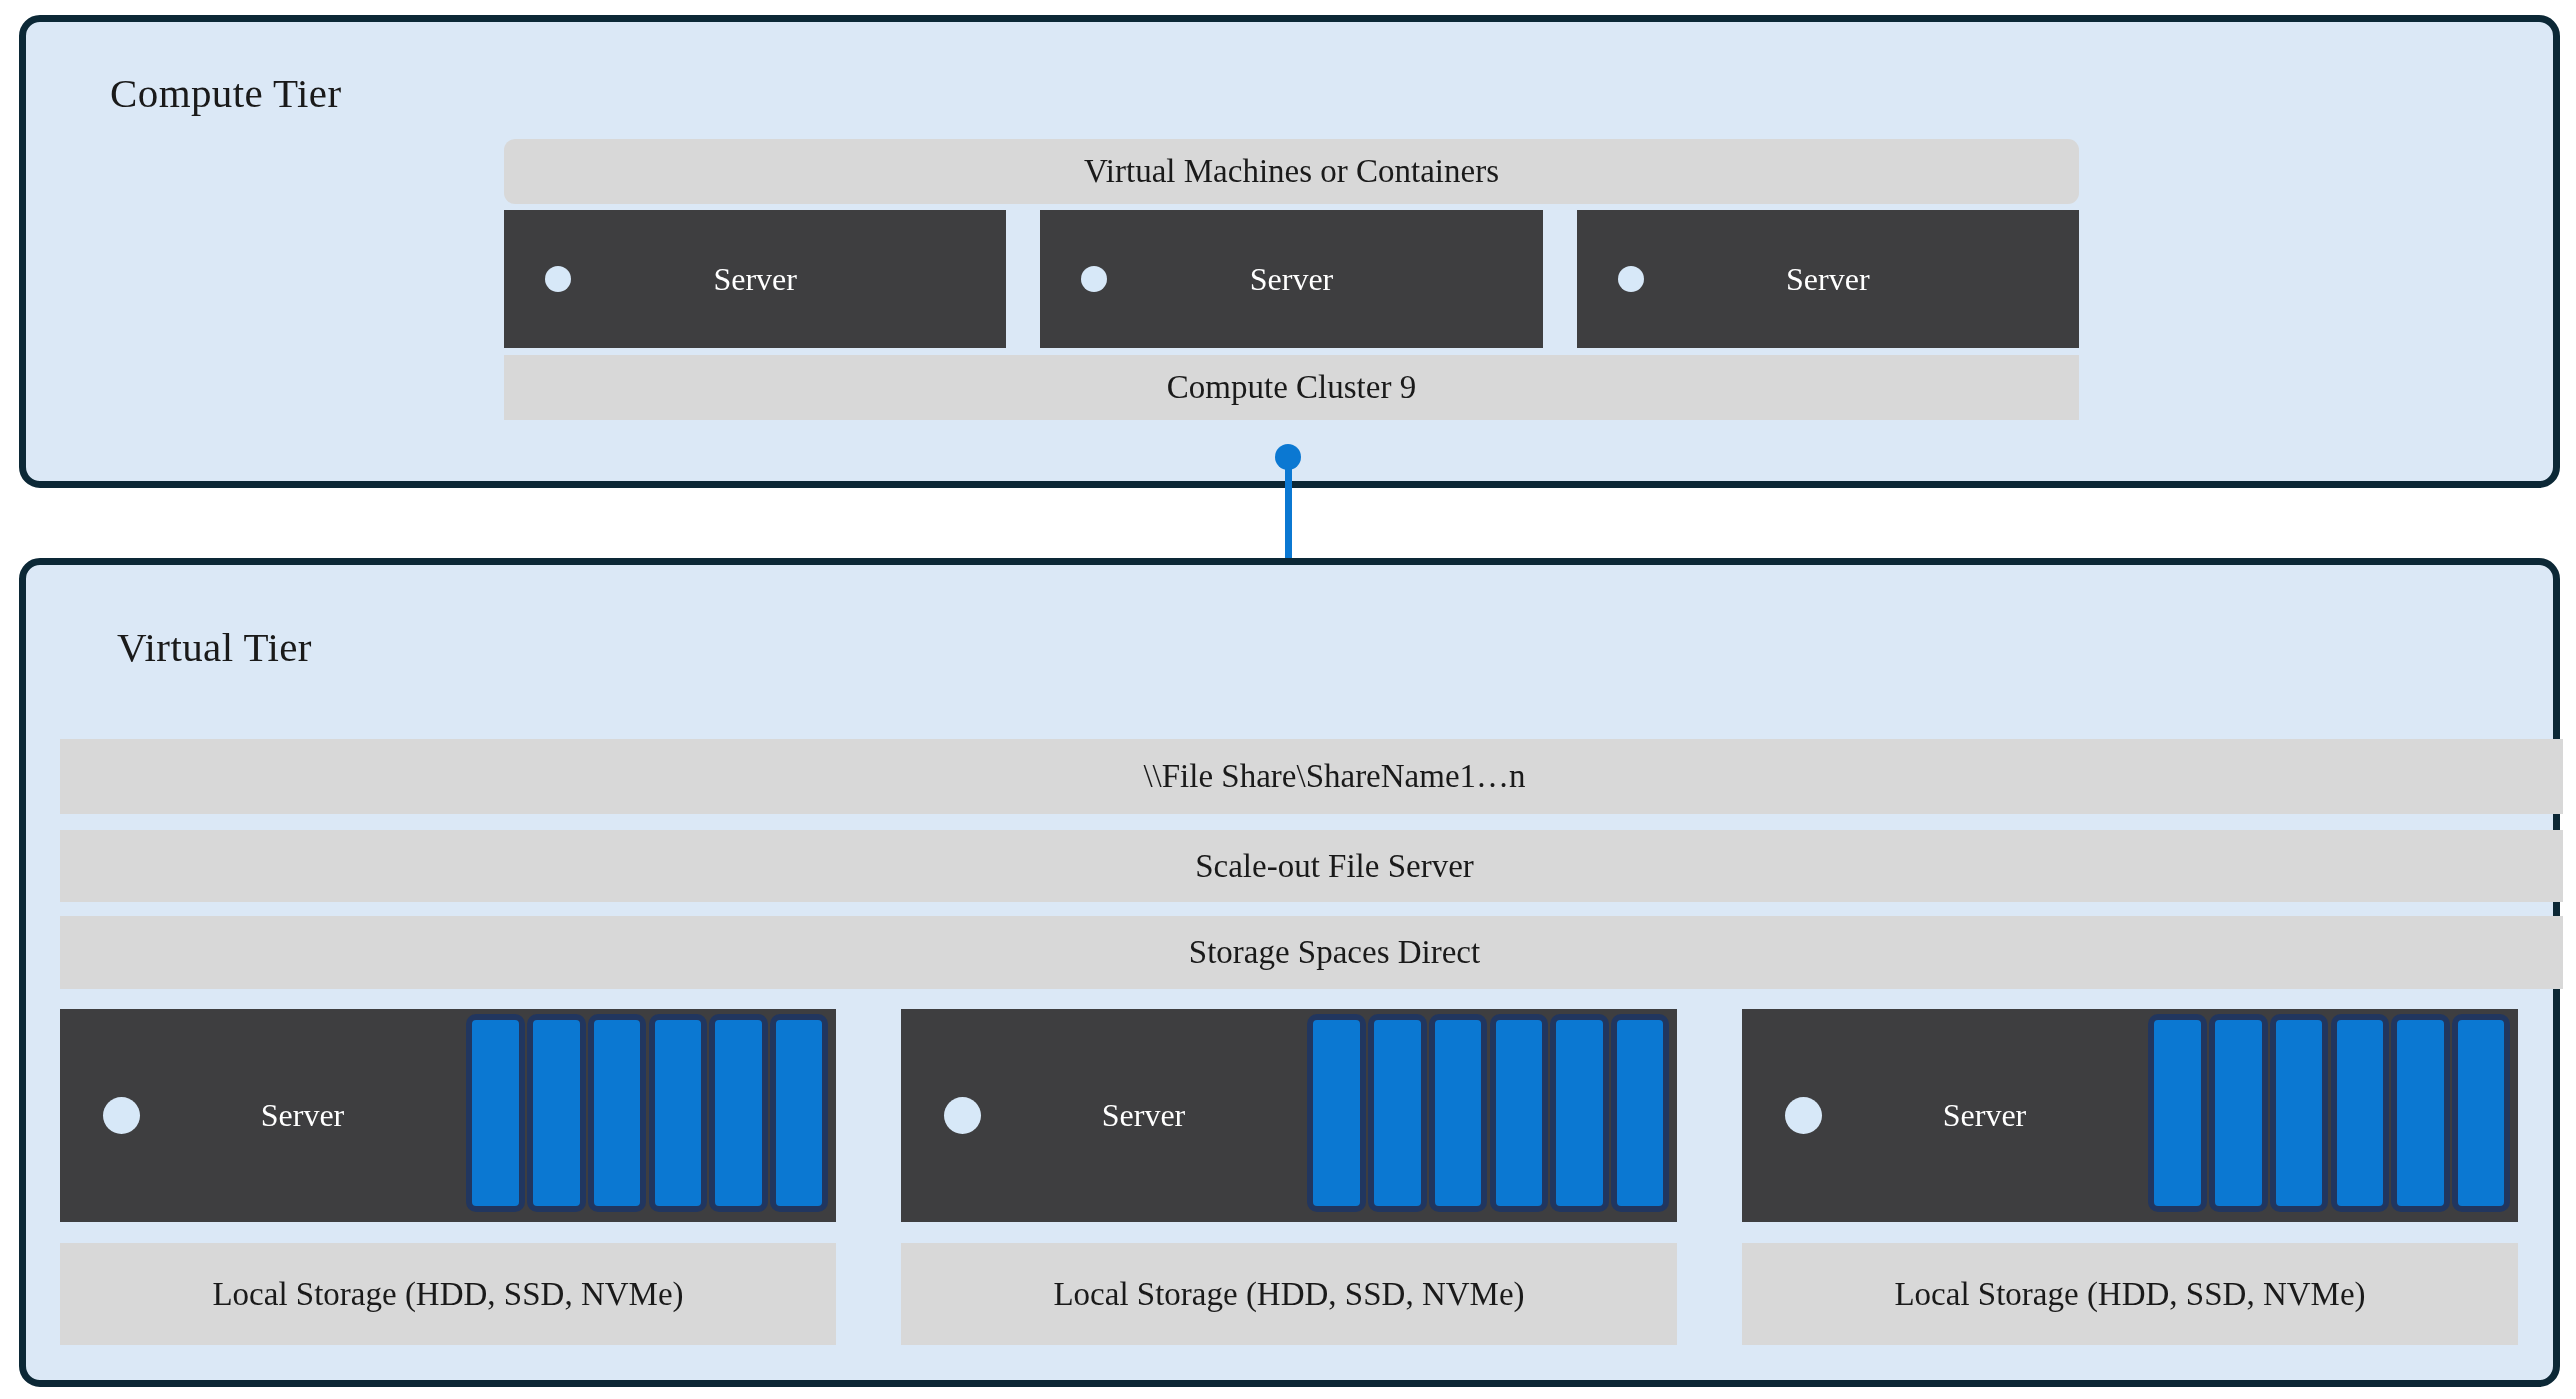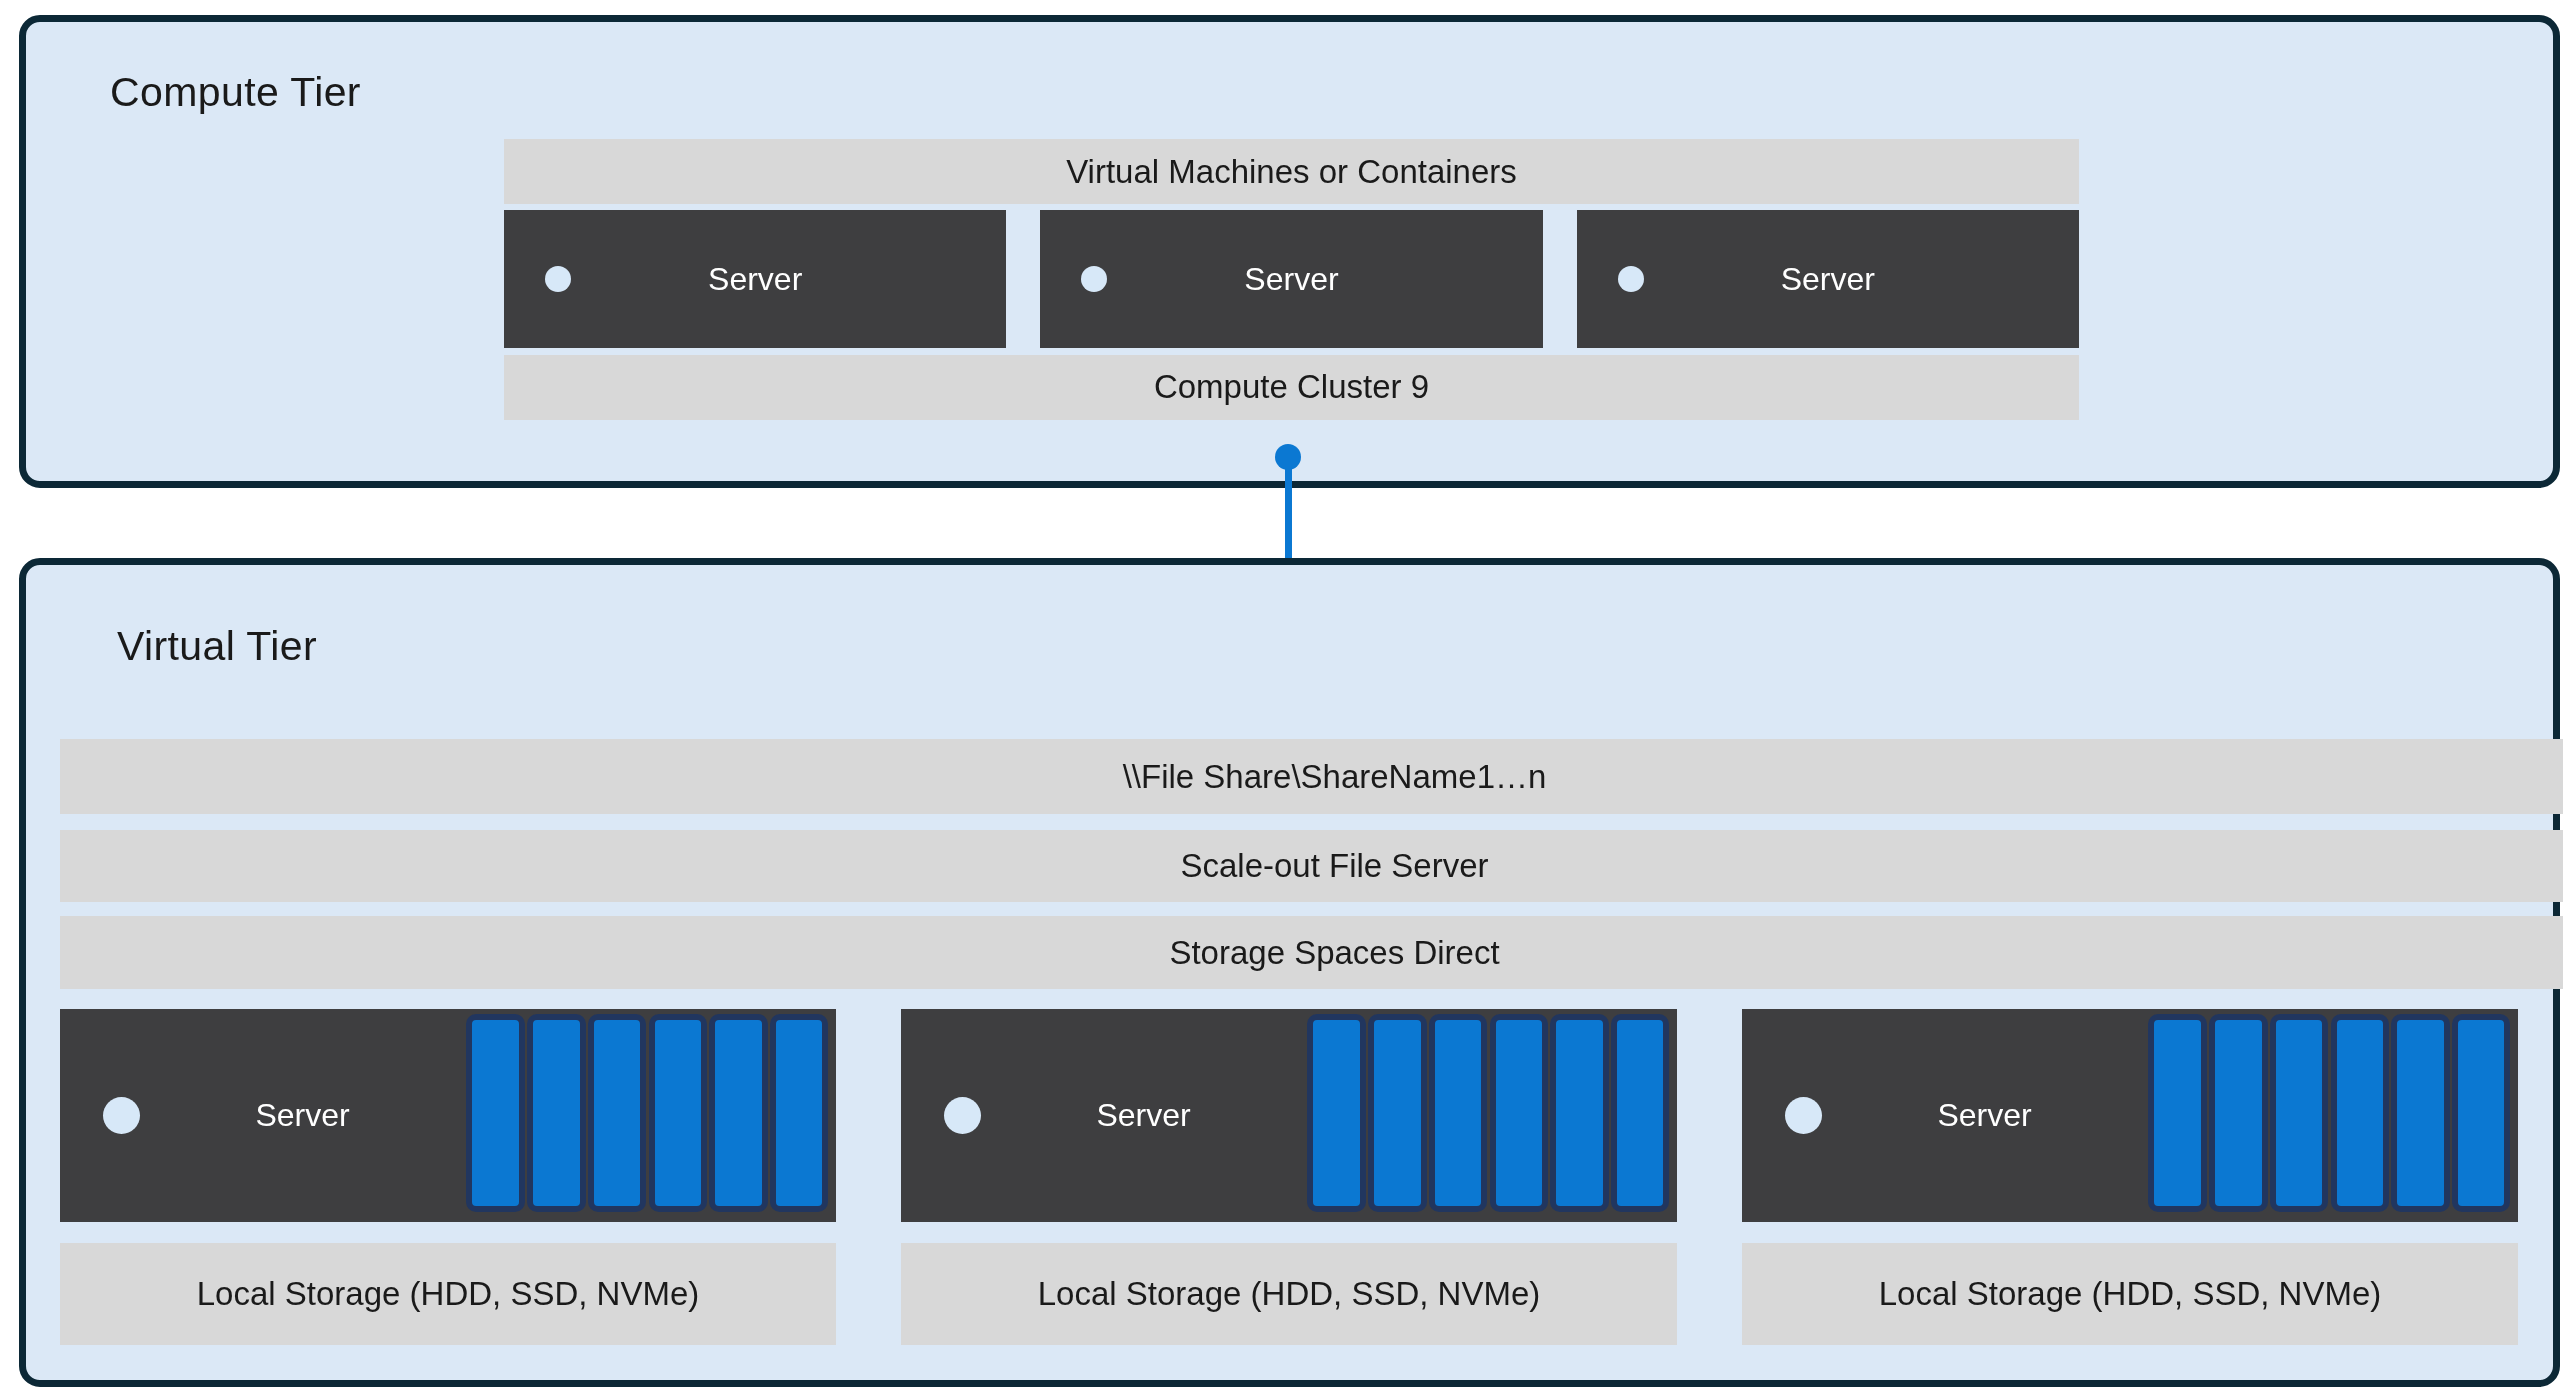--- a/index.html
+++ b/index.html
@@ -5,21 +5,21 @@
   html, body {
     margin: 0;
     padding: 0;
     background: #ffffff;
   }
   .page {
     position: relative;
     width: 2576px;
     height: 1399px;
     background: var(--page-bg, #ffffff);
-    font-family: Liberation Sans, sans-serif;
+    font-family: Liberation Serif, serif;
     overflow: hidden;
   }
 
   
   .tier {
     position: absolute;
     left: 19px;
     width: 2541px;
     box-sizing: border-box;
     background: var(--tier-fill, #dbe8f6);
@@ -51,21 +51,21 @@
     white-space: nowrap;
   }
 
   
   .compute-stack {
     position: absolute;
     left: 478px;
     top: 117px;
     width: 1575px;
   }
-  .vm-bar      { height: 65px; }
+  .vm-bar      { height: 65px; border-radius: 11px; }
   .compute-row { display: flex; gap: 34px; margin-top: 6px; }
   .compute-server {
     flex: 1;
     height: 138px;
     background: var(--server-fill, #3e3e40);
     position: relative;
     display: flex;
     align-items: center;
     justify-content: center;
   }

